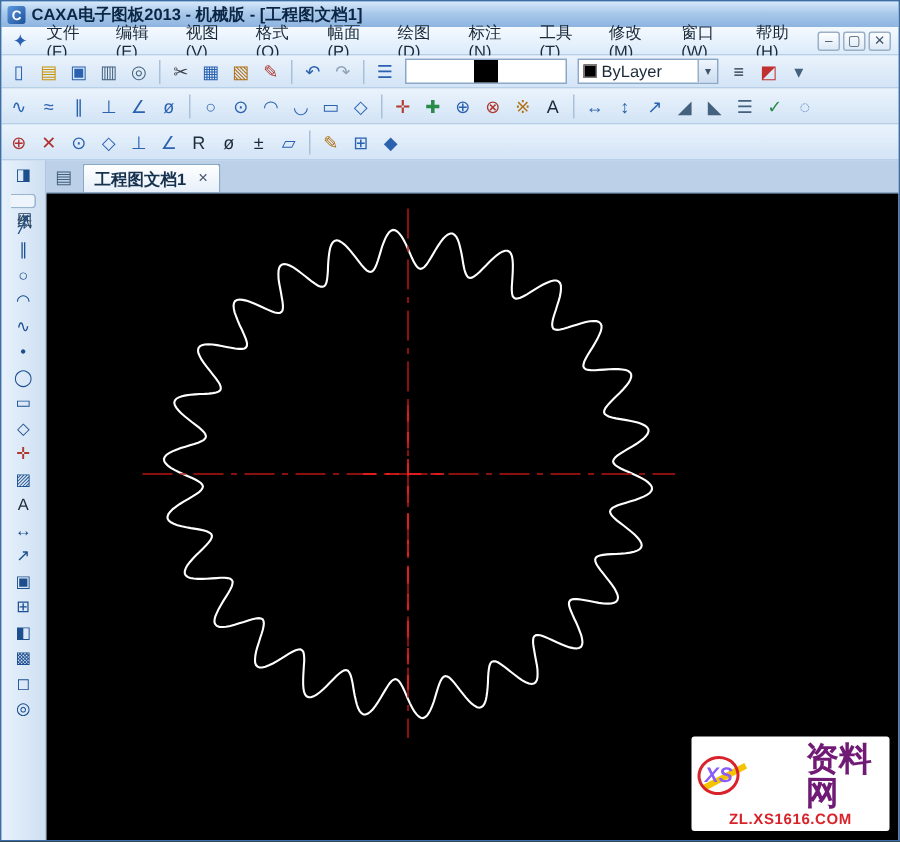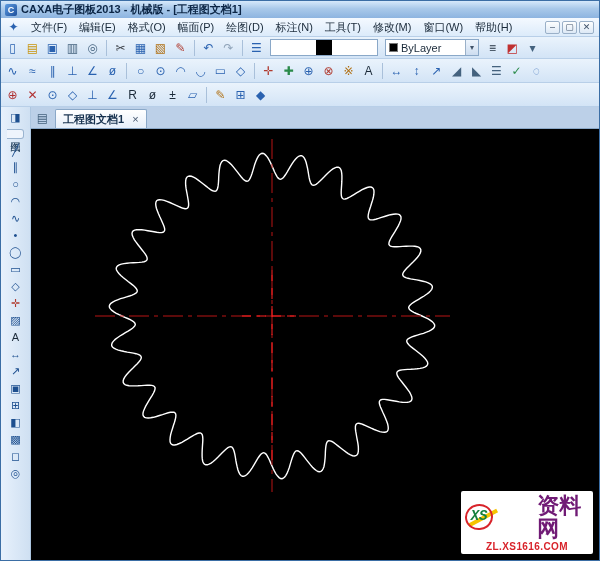--- a/index.html
+++ b/index.html
@@ -55,20 +55,21 @@
   <div class="titlebar">
     <span class="app-icon">C</span>
     <span class="title-text">CAXA电子图板2013 - 机械版 - [工程图文档1]</span>
   </div>
 
   <div class="menubar">
     <span class="tbicon menu-lead" style="color:#2a62b0;">✦</span>
     <div id="menu-items">
         <span class="menu-item">文件(F)</span>
         <span class="menu-item">编辑(E)</span>
+        <span class="menu-item">视图(V)</span>
         <span class="menu-item">格式(O)</span>
         <span class="menu-item">幅面(P)</span>
         <span class="menu-item">绘图(D)</span>
         <span class="menu-item">标注(N)</span>
         <span class="menu-item">工具(T)</span>
         <span class="menu-item">修改(M)</span>
         <span class="menu-item">窗口(W)</span>
         <span class="menu-item">帮助(H)</span>
       </div>
     <span class="spring"></span>
@@ -200,21 +201,21 @@
             <line x1="64" y1="187" x2="419" y2="187" stroke="#b81414" stroke-width="1" stroke-dasharray="20 5 4 5"></line>
             <line x1="241" y1="10" x2="241" y2="363" stroke="#b81414" stroke-width="1" stroke-dasharray="20 5 4 5"></line>
             <line x1="241" y1="141" x2="241" y2="331" stroke="#ff2222" stroke-width="1" stroke-dasharray="11 7"></line>
             <line x1="211" y1="187" x2="271" y2="187" stroke="#ff2222" stroke-width="1" stroke-dasharray="9 6"></line>
           </svg>
         <div class="watermark">
           <div class="wm-top">
             <span class="wm-logo">
               <span class="wm-slash" id="wm-slash" style="background: rgb(245, 196, 0);"></span>
               <span class="wm-oval" id="wm-oval" style="border-color: rgb(216, 35, 42);"></span>
-              <span class="wm-xs" id="wm-xs" style="color: #15803d; font-family: Liberation Mono, monospace;">XS</span>
+              <span class="wm-xs" id="wm-xs" style="color: #8b5cf6;">XS</span>
             </span>
             <span class="wm-name" id="wm-name" style="color: #701a75; margin-left: 40px;">资料网</span>
           </div>
           <div class="wm-url" id="wm-url" style="color: rgb(216, 35, 42);">ZL.XS1616.COM</div>
         </div>
       </div>
     </div>
   </div>
 
 </div>

